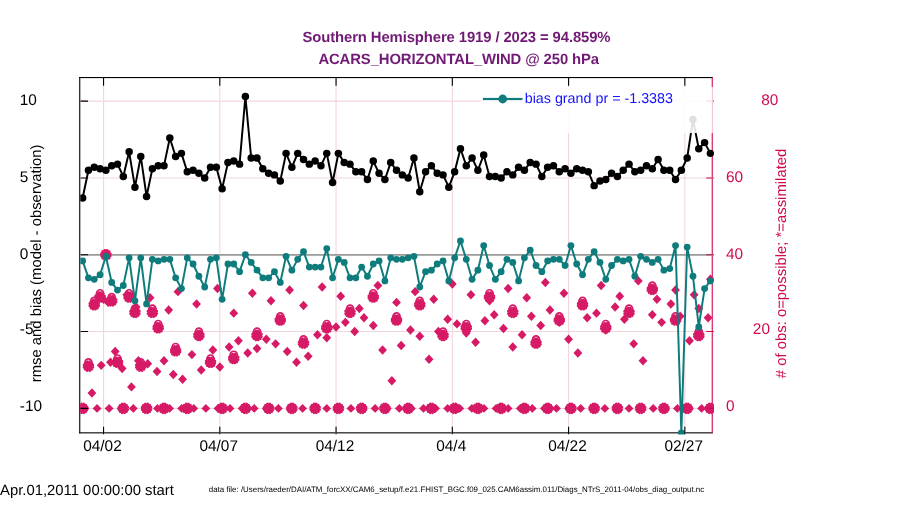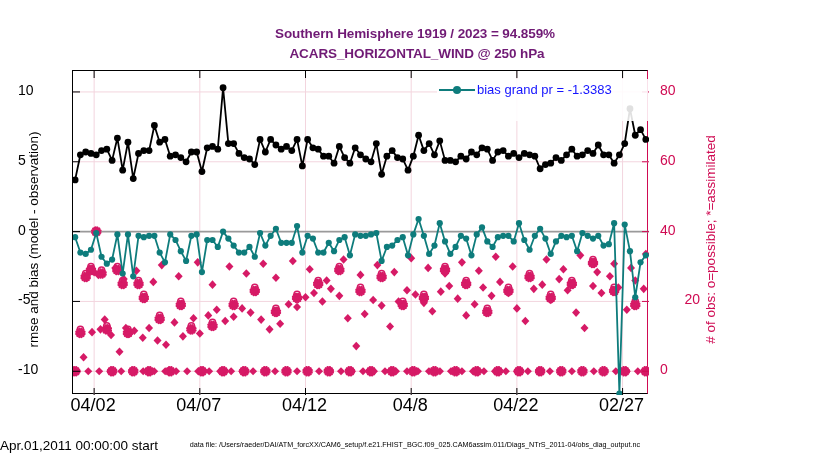--- a/index.html
+++ b/index.html
@@ -74,21 +74,21 @@
     text-align: left;
     font-size: 14px;
     color: #cf0a52;
     width: 40px;
     left: 660px;
     line-height: 14px;
   }
   .xlabel-tick {
     position: absolute;
     text-align: center;
-    font-size: 18px;
+    font-size: 14px;
     color: #000;
     width: 60px;
     top: 398px;
     line-height: 14px;
   }
   .axis-title-left {
     position: absolute;
     left: -117px;
     top: 232px;
     width: 300px;
@@ -191,27 +191,27 @@
       <div class="ylabel-left" style="top: 152.776px;">5</div>
       <div class="ylabel-left" style="top: 222.603px;">0</div>
       <div class="ylabel-left" style="top: 292.431px;">-5</div>
       <div class="ylabel-left" style="top: 362.259px;">-10</div>
     </div>
   <div id="ytick-right-container">
       <div class="ylabel-right" style="top: 362.259px;">0</div>
       <div class="ylabel-right" style="top: 292.431px; text-align: right;">20</div>
       <div class="ylabel-right" style="top: 222.603px;">40</div>
       <div class="ylabel-right" style="top: 152.776px;">60</div>
-      <div class="ylabel-right" style="top: 82.9483px;">80</div>
+      <div class="ylabel-right" style="top: 82.9483px; margin-left: 32px;">80</div>
     </div>
   <div id="xtick-container">
       <div class="xlabel-tick" style="left: 63.1376px;">04/02</div>
       <div class="xlabel-tick" style="left: 168.826px;">04/07</div>
       <div class="xlabel-tick" style="left: 274.514px;">04/12</div>
-      <div class="xlabel-tick" style="left: 380.202px;">04/8</div>
+      <div class="xlabel-tick" style="left: 380.202px;">04/4</div>
       <div class="xlabel-tick" style="left: 485.89px;">04/22</div>
       <div class="xlabel-tick" style="left: 591.578px;">02/27</div>
     </div>
 
   <div id="plotbox" class="right-axis-color">
     <svg class="chart-svg" id="chart-svg" viewBox="0 0 576 324" preserveAspectRatio="none">
         <line x1="0" y1="20.948275862068954" x2="576" y2="20.948275862068954" stroke="#f3d5de" stroke-width="1"></line>
         <line x1="0" y1="90.77586206896552" x2="576" y2="90.77586206896552" stroke="#f3d5de" stroke-width="1"></line>
         <line x1="0" y1="160.60344827586206" x2="576" y2="160.60344827586206" stroke="#f3d5de" stroke-width="1"></line>
         <line x1="0" y1="230.4310344827586" x2="576" y2="230.4310344827586" stroke="#f3d5de" stroke-width="1"></line>

